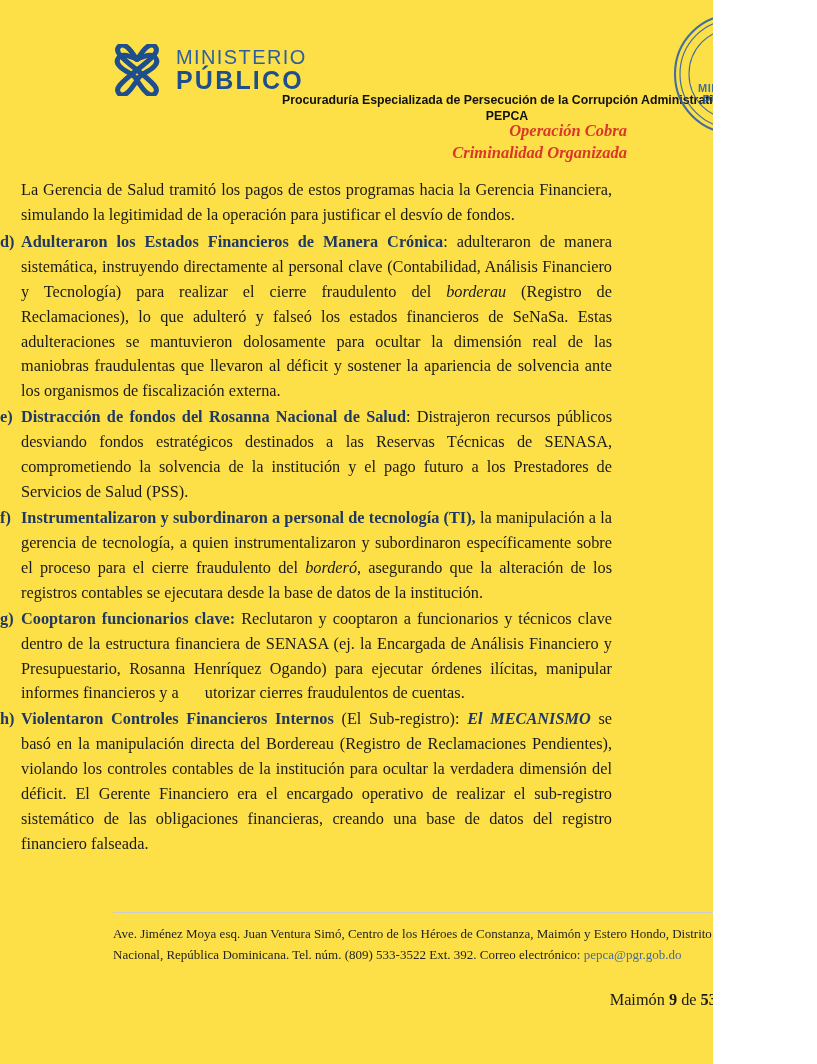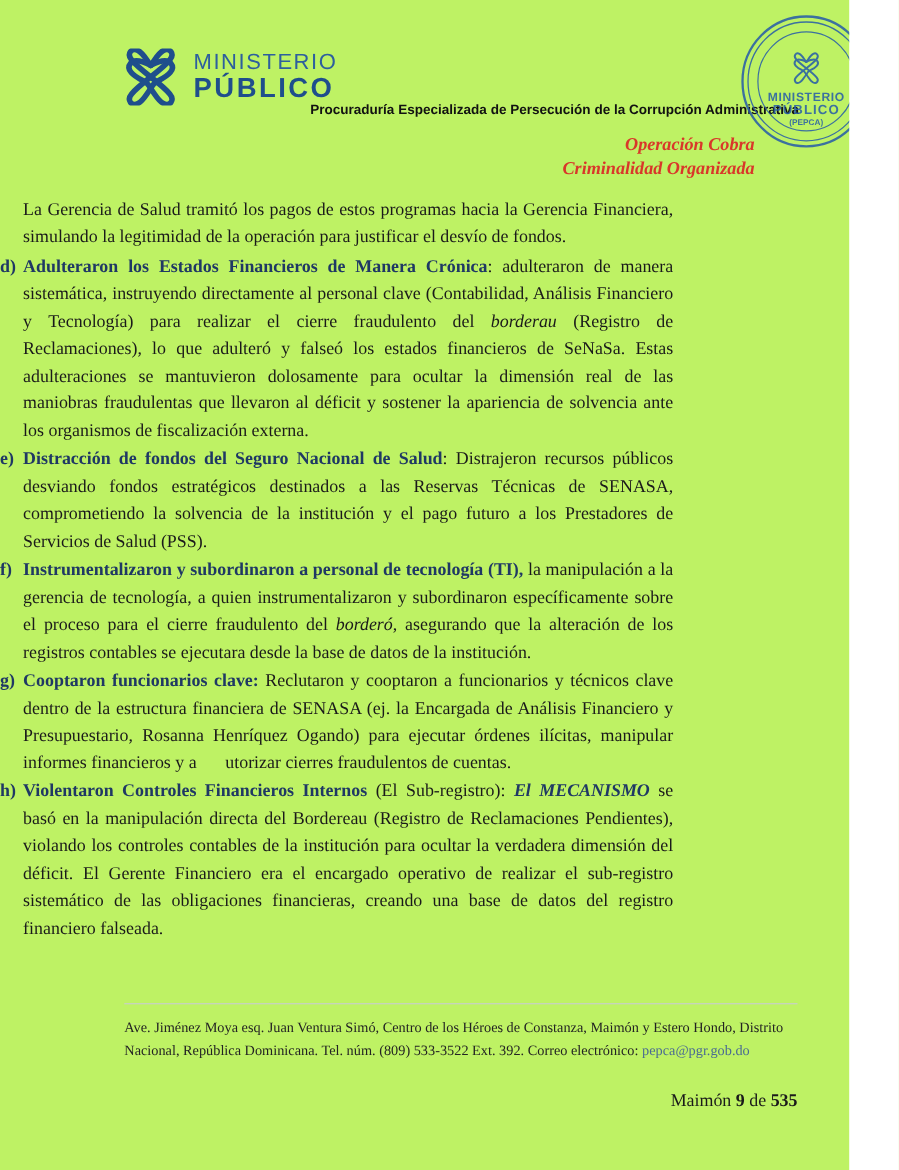--- a/index.html
+++ b/index.html
@@ -6,23 +6,23 @@
     margin: 0;
     padding: 0;
     background: #ffffff;
   }
   body {
     font-family: "Liberation Serif", serif;
     color: #1a1a1a;
   }
   #page {
     position: relative;
-    width: 772px;
+    width: 713px;
     height: 1064px;
-    background: #bef264;
+    background: #fde047;
     overflow: hidden;
   }
 
   
   #header {
     position: relative;
     height: 175px;
   }
   .logo-block {
     position: absolute;
@@ -207,20 +207,21 @@
           <path d="M30 27 C30 27 44 38 48 43 C53 49 48 55 42 52 C37 49.5 34 43 30 38"></path>
         </g>
       </svg>
       <div class="logo-words">
         <div class="l1">MINISTERIO</div>
         <div class="l2">PÚBLICO</div>
       </div>
     </div>
 
     <div class="dept-line">Procuraduría Especializada de Persecución de la Corrupción Administrativa</div>
+    <div class="dept-sub">PEPCA</div>
 
     <div class="case-title">
       <div>Operación Cobra</div>
       <div>Criminalidad Organizada</div>
     </div>
 
     <svg class="stamp" viewBox="0 0 140 124">
       <defs>
         <path id="ringOuter" d="M 70 118 A 56 56 0 1 1 70 117.9" transform="rotate(-90 70 62)"></path>
         <path id="ringInner" d="M 70 108 A 46 46 0 1 1 70 107.9" transform="rotate(-90 70 62)"></path>
@@ -254,21 +255,21 @@
 
       <ol class="items">
 
         <li>
           <span class="marker">d)</span>
           <span class="hd">Adulteraron los Estados Financieros de Manera Crónica</span><span>: adulteraron de manera sistemática, instruyendo directamente al personal clave (Contabilidad, Análisis Financiero y Tecnología) para realizar el cierre fraudulento del </span><span class="it">borderau</span><span> (Registro de Reclamaciones), lo que adulteró y falseó los estados financieros de SeNaSa. Estas adulteraciones se mantuvieron dolosamente para ocultar la dimensión real de las maniobras fraudulentas que llevaron al déficit y sostener la apariencia de solvencia ante los organismos de fiscalización externa.</span>
         </li>
 
         <li>
           <span class="marker">e)</span>
-          <span class="hd">Distracción de fondos del Seguro Nacional de Salud</span><span>: Distrajeron recursos públicos desviando fondos estratégicos destinados a las Reservas Técnicas de SENASA, comprometiendo la solvencia de la institución y el pago futuro a los Prestadores de Servicios de Salud (PSS).</span>
+          <span class="hd">Distracción de fondos del Rosanna Nacional de Salud</span><span>: Distrajeron recursos públicos desviando fondos estratégicos destinados a las Reservas Técnicas de SENASA, comprometiendo la solvencia de la institución y el pago futuro a los Prestadores de Servicios de Salud (PSS).</span>
         </li>
 
         <li>
           <span class="marker">f)</span>
           <span class="hd">Instrumentalizaron y subordinaron a personal de tecnología (TI),</span><span> la manipulación a la gerencia de tecnología, a quien instrumentalizaron y subordinaron específicamente sobre el proceso para el cierre fraudulento del </span><span class="it">borderó</span><span>, asegurando que la alteración de los registros contables se ejecutara desde la base de datos de la institución.</span>
         </li>
 
         <li>
           <span class="marker">g)</span>
           <span class="hd">Cooptaron funcionarios clave:</span><span> Reclutaron y cooptaron a funcionarios y técnicos clave dentro de la estructura financiera de SENASA (ej. la Encargada de Análisis Financiero y Presupuestario, Rosanna Henríquez Ogando) para ejecutar órdenes ilícitas, manipular informes financieros y a</span><span class="gapfix"></span><span>utorizar cierres fraudulentos de cuentas.</span>

